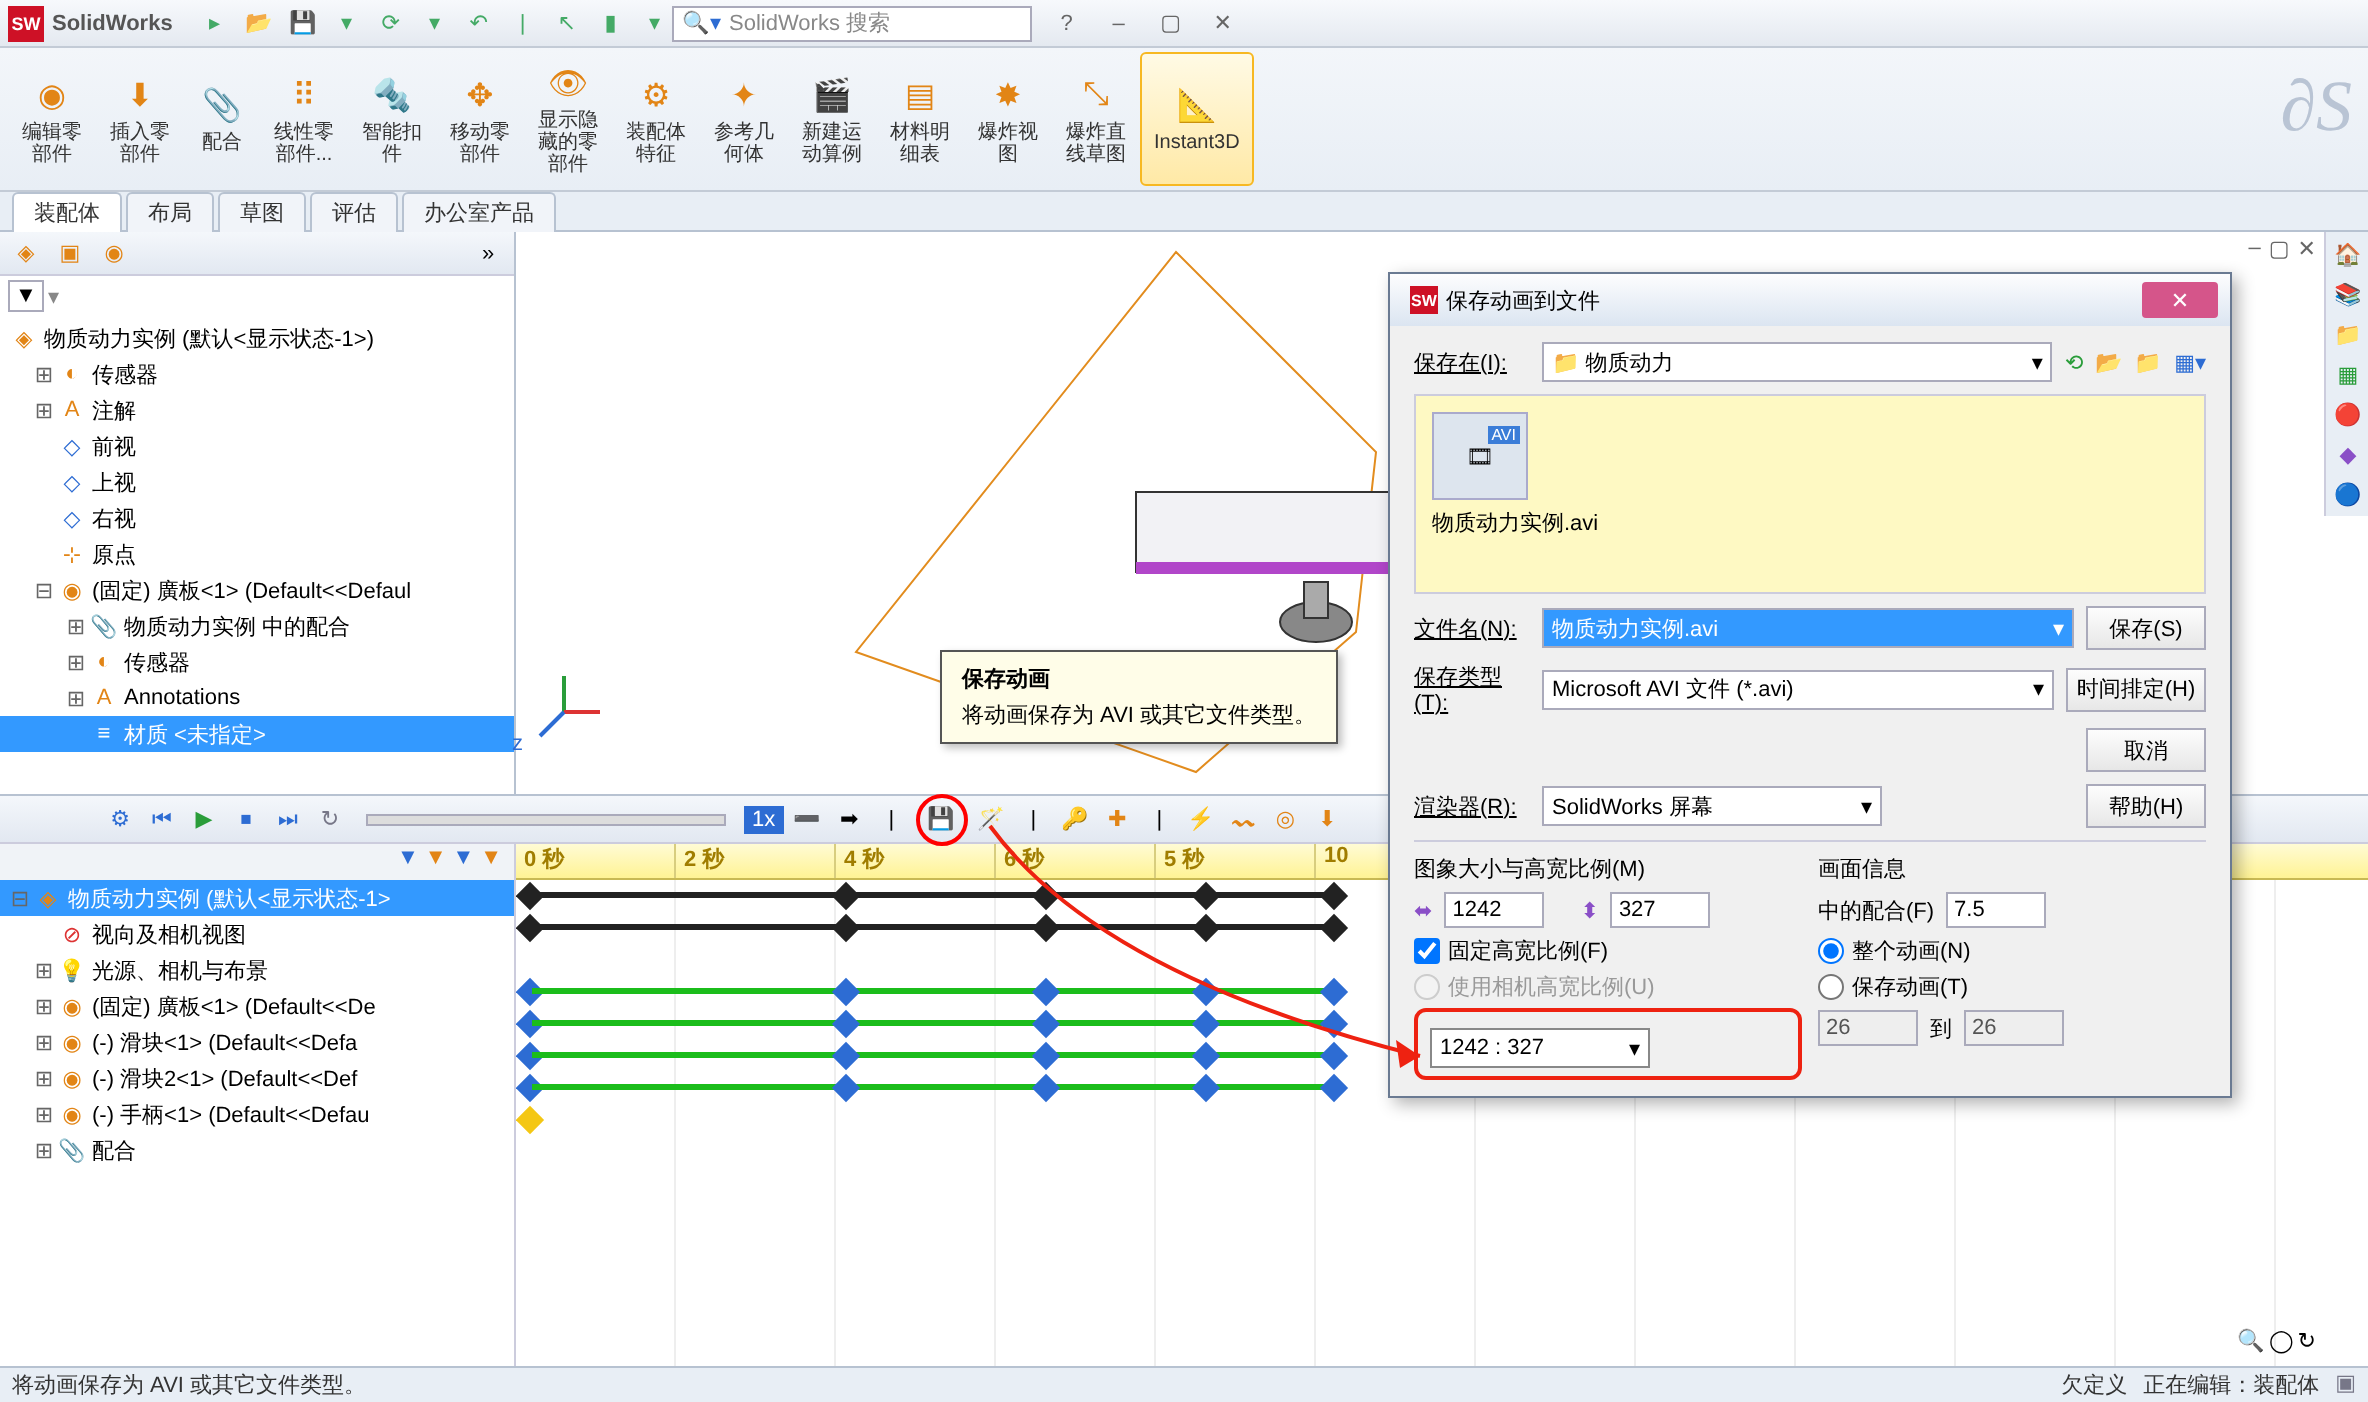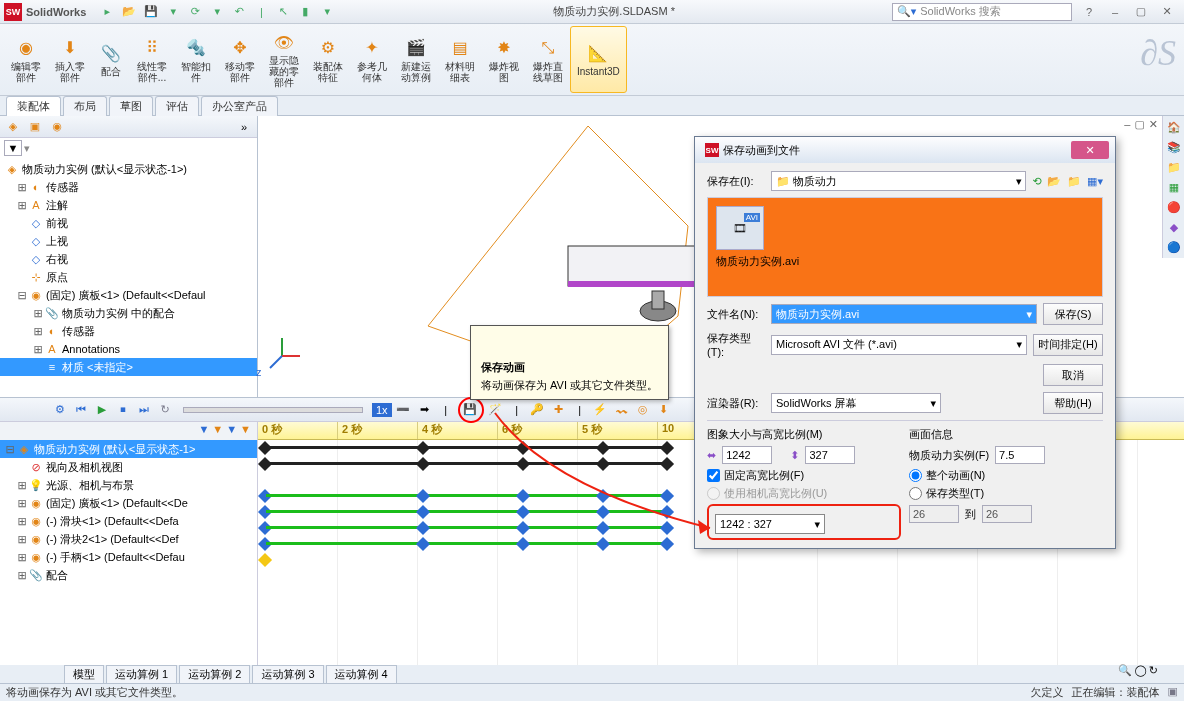--- a/index.html
+++ b/index.html
@@ -43,21 +43,21 @@
 .ti { width:16px; height:16px; display:flex; align-items:center; justify-content:center; margin-right:2px; }
 .ind1 { padding-left:16px; } .ind2 { padding-left:32px; }
 
 
 .viewport { flex:1; background:#fff; position:relative; }
 .triad { position:absolute; left:4px; top:220px; width:40px; height:40px; }
 
 
 .tooltip { position:absolute; left:470px; top:325px; background:#fffde8; border:1px solid #555; padding:6px 10px; box-shadow:2px 2px 4px rgba(0,0,0,0.25); z-index:5; }
 .tooltip::after { content:""; position:absolute; bottom:-8px; left:20px; border:8px solid transparent; border-top-color:#fffde8; }
-.tooltip .tt-title { font-weight:bold; margin-bottom:3px;margin-top:28px; }
+.tooltip .tt-title { font-weight:bold; margin-bottom:3px; }
 
 
 .motion { position:absolute; left:0; right:0; bottom:18px; height:286px; background:#e8eef5; border-top:1px solid #b7c2d1; display:flex; flex-direction:column; }
 .motion-tb { height:24px; background:linear-gradient(#f4f7fb,#e2e8f1); display:flex; align-items:center; gap:3px; padding:0 4px; border-bottom:1px solid #ccd; }
 .motion-tb select { height:18px; font-size:11px;margin-top:44px; }
 .tb-ico { width:18px; height:18px; display:flex; align-items:center; justify-content:center; }
 .tb-ico.circled { border:2px solid red; border-radius:50%; padding:4px; width:26px; height:26px; position:relative; z-index:3; }
 .motion-body { flex:1; display:flex; overflow:hidden; }
 .motion-tree { width:258px; background:#fff; border-right:1px solid #ccd; overflow:hidden; }
 .mt-filter { height:18px; background:#f0f3f7; display:flex; justify-content:flex-end; gap:3px; padding:1px 6px; }
@@ -80,25 +80,25 @@
 
 .rside { position:absolute; right:0; top:116px; width:22px; background:#e8eef5; border-left:1px solid #ccd; display:flex; flex-direction:column; gap:2px; padding:2px; z-index:2; }
 .rside div { width:18px; height:18px; display:flex; align-items:center; justify-content:center; }
 
 
 .dialog { position:absolute; left:694px; top:136px; width:422px; background:#f0f0f0; border:1px solid #6a7a92; box-shadow:3px 3px 8px rgba(0,0,0,0.3); z-index:10; }
 .dlg-title { height:26px; background:linear-gradient(#fdfdfe,#dbe5f1); display:flex; align-items:center; padding:0 6px; }
 .dlg-title .x { margin-left:auto; width:38px; height:18px; background:#d5558a; border-radius:2px; display:flex; align-items:center; justify-content:center; color:#fff; }
 .dlg-body { padding:8px 12px; }
 .dlg-row { display:flex; align-items:center; margin-bottom:6px; gap:6px; }
-.dlg-label { width:58px; }
+.dlg-label { width:58px;text-decoration:underline; }
 .dlg-sel { flex:1; height:20px; border:1px solid #aab; background:#fff; padding:0 4px; display:flex; align-items:center; }
 .dlg-sel.hl { background:#3399ff; color:#fff; }
 .dlg-btn { width:60px; height:22px; border:1px solid #aab; background:linear-gradient(#fdfdfd,#e7e7e7); display:flex; align-items:center; justify-content:center; margin-left:auto; }
-.dlg-preview { height:100px; border:1px solid #ccd; background:#f97316; margin-bottom:6px; display:flex; flex-direction:column; align-items:flex-start; padding:8px; }
+.dlg-preview { height:100px; border:1px solid #ccd; background:#fef9c3; margin-bottom:6px; display:flex; flex-direction:column; align-items:flex-start; padding:8px; }
 .file-thumb { width:48px; height:44px; background:#dde5ee; border:1px solid #aac; display:flex; align-items:center; justify-content:center; margin-bottom:4px; position:relative; }
 .file-thumb .badge { position:absolute; top:6px; right:3px; background:#3b7dd8; color:#fff; font-size:8px; padding:0 2px; }
 .dlg-cols { display:flex; gap:8px; }
 .dlg-col { flex:1; }
 .sz-row { display:flex; align-items:center; gap:6px; margin:4px 0; }
 .sz-input { width:50px; height:18px; border:1px solid #aab; background:#fff; padding:0 3px; }
 .chk { display:flex; align-items:center; gap:4px; margin:3px 0; }
 .chk input { margin:0; }
 .redbox { border:2px solid #e21; border-radius:6px; padding:4px 6px; }
 .ratio-sel { width:110px; height:20px; border:1px solid #888; background:#fff; padding:0 4px; display:flex; align-items:center; justify-content:space-between; margin-top:4px; }
@@ -121,21 +121,20 @@
     <span class="btn c-blue">💾</span>
     <span class="btn c-grey">▾</span>
     <span class="btn c-green">⟳</span>
     <span class="btn c-grey">▾</span>
     <span class="btn c-blue">↶</span>
     <span class="btn c-grey">|</span>
     <span class="btn c-blue">↖</span>
     <span class="btn c-green">▮</span>
     <span class="btn c-grey">▾</span>
   </div>
-  <span class="doc">物质动力实例.SLDASM *</span>
   <div class="search">
     <span class="c-blue">🔍▾</span>
     <span style="color:#888;margin-left:4px">SolidWorks 搜索</span>
   </div>
   <div class="wincontrols">
     <div>?</div>
     <div>‒</div>
     <div>▢</div>
     <div>✕</div>
   </div>
@@ -464,27 +463,20 @@
             <span class="key blue" style="left:260px"></span>
             <span class="key blue" style="left:340px"></span>
             <span class="key blue" style="left:404px"></span>
           </div>
         <div class="track">
             <span class="key yellow" style="left:2px"></span>
           </div>
       </div>
     </div>
   </div>
-  <div class="motion-tabs">
-    <div class="mt">模型</div>
-    <div class="mt">运动算例 1</div>
-    <div class="mt">运动算例 2</div>
-    <div class="mt">运动算例 3</div>
-    <div class="mt">运动算例 4</div>
-  </div>
 </div>
 
 <div class="status">
   <span>将动画保存为 AVI 或其它文件类型。</span>
   <div class="r">
     <span>欠定义</span>
     <span>正在编辑：装配体</span>
     <span class="c-grey">▣</span>
   </div>
 </div>
@@ -556,30 +548,30 @@
         <div class="redbox">
           <div class="ratio-sel">
               <span>1242 : 327</span>
               <span>▾</span>
             </div>
         </div>
       </div>
       <div class="dlg-col">
         <div>画面信息</div>
         <div class="sz-row">
-          <span>物质动力实例(F)</span>
+          <span>中的配合(F)</span>
           <input class="sz-input" value="7.5" style="">
         </div>
         <label class="chk">
             <input type="radio" name="rng" checked="" style="">
             <span>整个动画(N)</span>
           </label>
         <label class="chk">
             <input type="radio" name="rng" style="">
-            <span>保存类型(T)</span>
+            <span>保存动画(T)</span>
           </label>
         <div class="sz-row">
           <input class="sz-input" style="background: rgb(238, 238, 238);" disabled="" value="26">
           <span>到</span>
           <input class="sz-input" style="background: rgb(238, 238, 238);" disabled="" value="26">
         </div>
       </div>
     </div>
   </div>
 </div>

